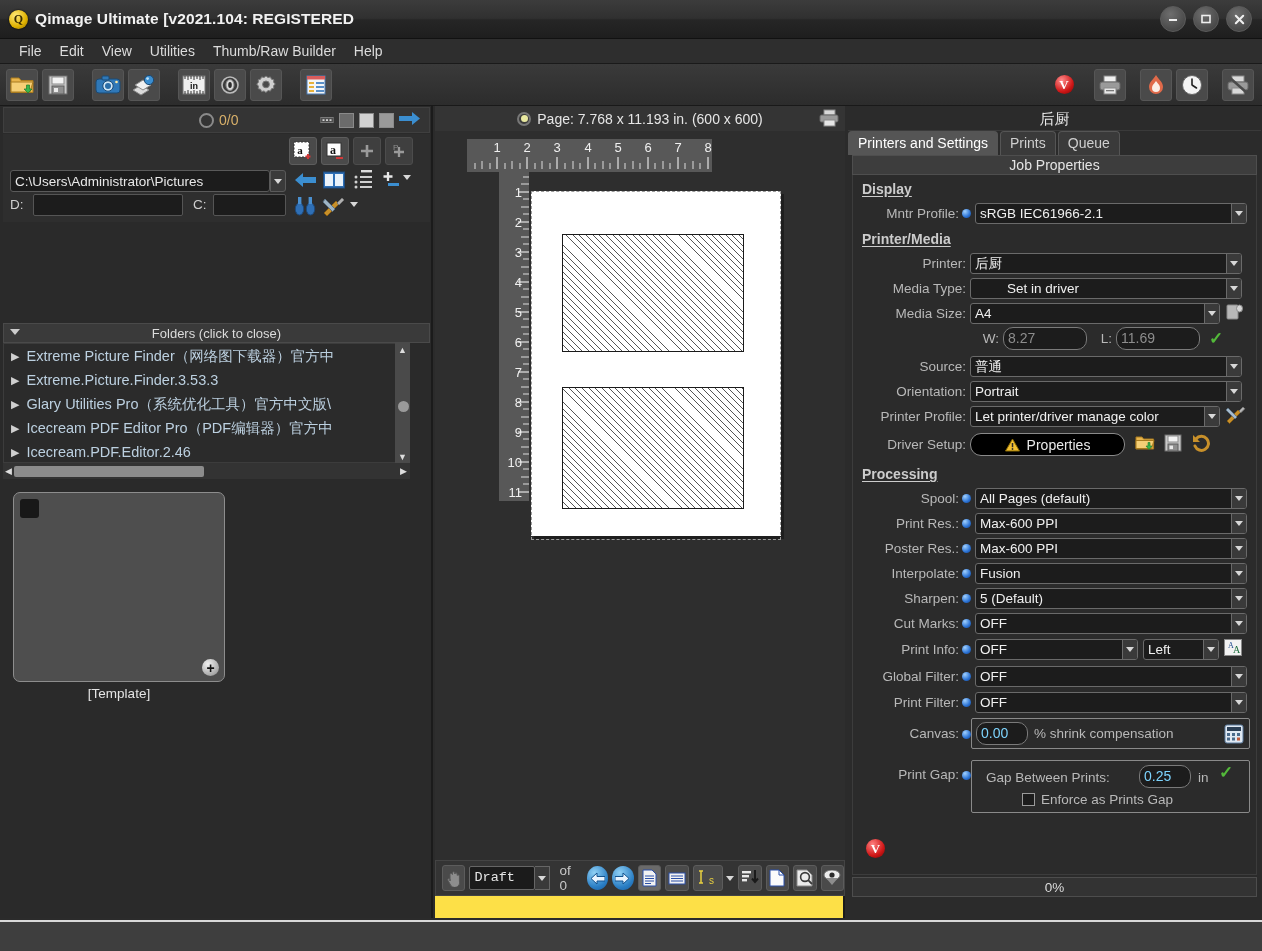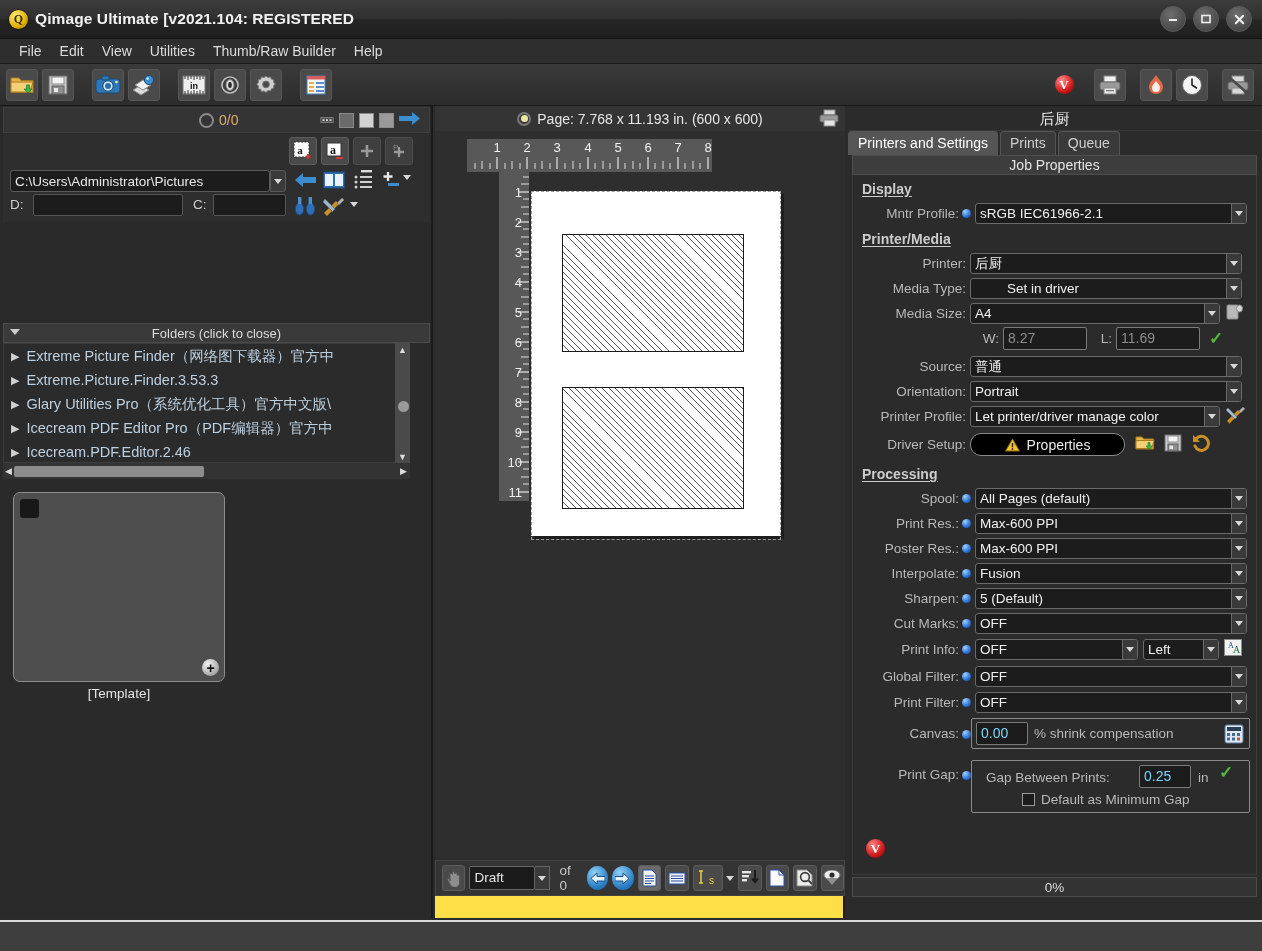--- a/index.html
+++ b/index.html
@@ -197,21 +197,21 @@
     position:absolute;left:0;bottom:22px;width:410px;height:36px;
     background:#343434;border:1px solid #444;
     display:flex;align-items:center;padding-left:6px;gap:4px;
   }
   .ct-btn {
     width:26px;height:26px;background:#4a4a4a;border:1px solid #5c5c5c;border-radius:3px;
     display:flex;align-items:center;justify-content:center;
   }
   #draft-sel {
     width:66px;height:24px;background:#1b1b1b;border:1px solid #666;border-radius:2px;
-    color:#e6e6e6;font-size:13.5px;line-height:22px;padding-left:4px;
+    color:#e6e6e6;font-size:13.5px;line-height:22px;padding-left:4px;font-family:Liberation Mono, monospace;
   }
   #draft-drop { width:15px;height:24px;background:#3a3a3a;border:1px solid #666;border-left:none;
     display:flex;align-items:center;justify-content:center; }
   #of-text { color:#c8c8c8;font-size:13.5px;margin:0 3px 0 5px; }
   .nav-circle {
     width:24px;height:24px;border-radius:50%;
     background: radial-gradient(circle at 35% 28%, #8fd0f5, #2a7ec4 65%, #185ca0 100%);
     display:flex;align-items:center;justify-content:center;
   }
 
@@ -256,21 +256,21 @@
     color:#f0f0f0;font-size:13.5px;line-height:19px;padding-left:4px;
     position:relative; overflow:hidden; white-space:nowrap;
   }
   .combo-arrow {
     position:absolute;right:0;top:0;width:15px;height:19px;background:#3a3a3a;
     border-left:1px solid #6a6a6a;
     display:flex;align-items:center;justify-content:center;
   }
   .caret-dn { width:0;height:0;border-left:4px solid transparent;border-right:4px solid transparent;border-top:5px solid #d8d8d8; }
   .numbox {
-    height:23px;background:#1c1c1c;border:1px solid #7a7a7a;border-radius:2px;
+    height:23px;background:#1c1c1c;border:1px solid #7a7a7a;border-radius:10px;
     color:#8d8d8d;font-size:14px;line-height:21px;padding-left:4px;
   }
   .numbox.bright { color:#7dd3fc; }
   .checkmark { color:#53b93a; font-size:17px; font-weight:bold; }
   .btnbox {
     height:23px;background:#000000;border:1px solid #8a8a8a;border-radius:11px;
     display:flex;align-items:center;justify-content:center;gap:7px;
     color:#eaeaea;font-size:14px;
   }
   .group-box { position:absolute;border:1px solid #8a8a8a;border-radius:2px; }
@@ -1051,21 +1051,21 @@
       <div class="fld-label" style="width:106px;line-height:20px;">Print Gap:</div>
       <div class="bluedot" style="margin-left:3px;margin-top:6px;"></div>
     </div>
     <div class="group-box" style="left:118px;top:585px;width:279px;height:53px;">
       <div class="gtext" style="position:absolute;left:14px;top:9px;">Gap Between Prints:</div>
       <div class="numbox bright" style="position:absolute;left:167px;top:4px;width:52px;">0.25</div>
       <div class="gtext" style="position:absolute;left:226px;top:9px;">in</div>
       <div class="checkmark" style="position:absolute;left:247px;top:1px;">✓</div>
       <div style="position:absolute;left:50px;top:31px;display:flex;align-items:center;gap:6px;">
         <span class="ckbox"></span>
-        <span class="gtext">Default as Minimum Gap</span>
+        <span class="gtext">Enforce as Prints Gap</span>
       </div>
     </div>
 
     <div id="v-badge">V</div>
   </div>
 
   <div id="pct-bar">
     <span>0%</span>
   </div>
 </div>

